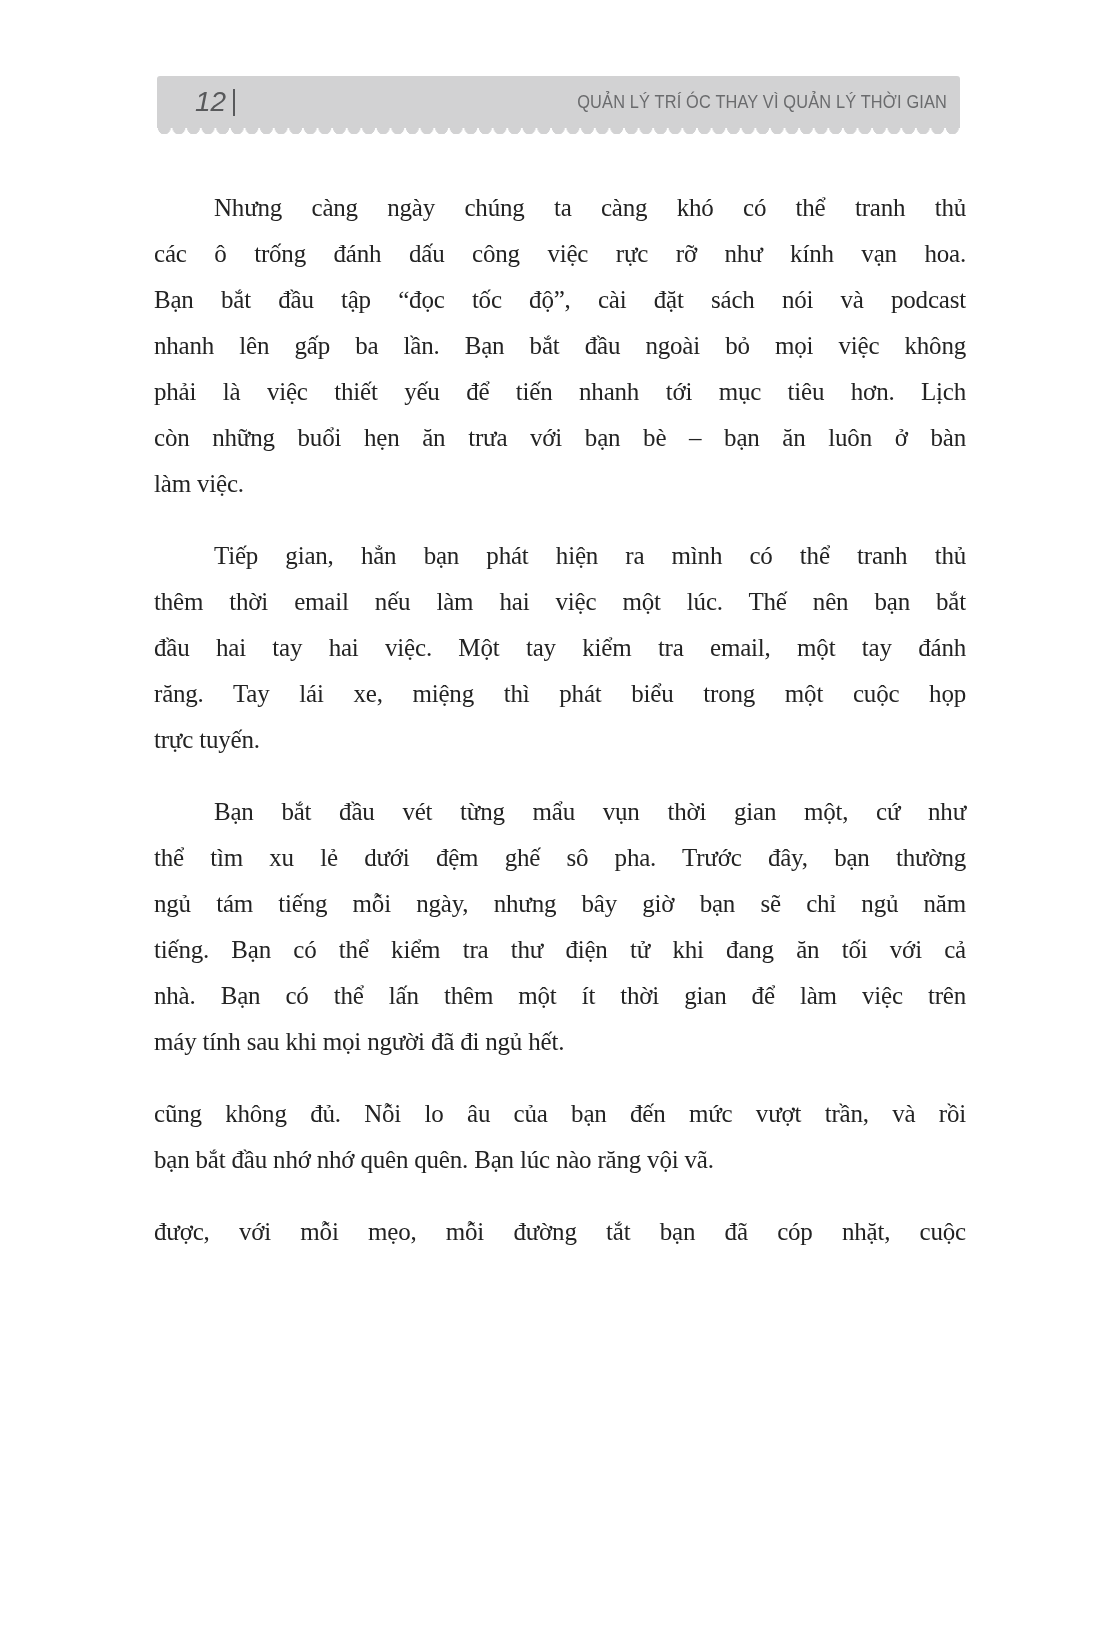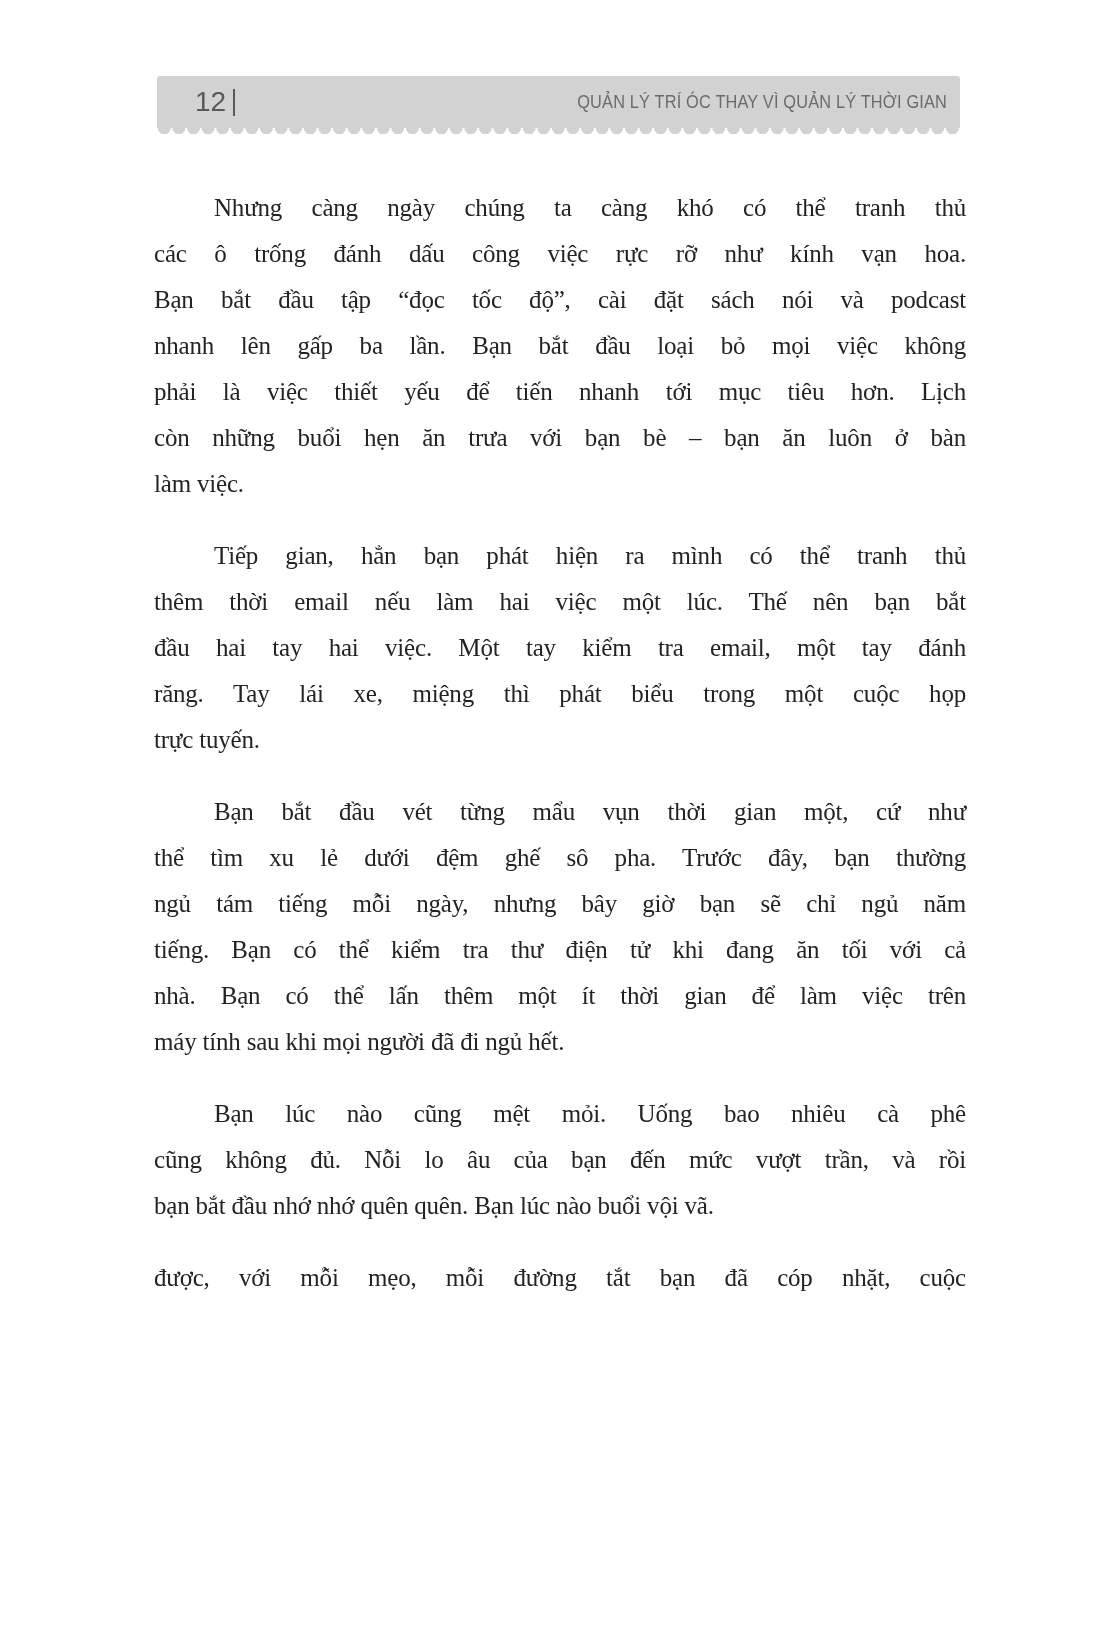--- a/index.html
+++ b/index.html
@@ -39,20 +39,21 @@
     background-size: 14.6px 7px;
     background-repeat: repeat-x;
   }
   .page-num-group {
     display: flex;
     align-items: center;
     gap: 7px;
     font-family: "Liberation Sans", sans-serif;
     font-size: 28px;
     color: var(--page-num-color, #58595b);
+    font-style: italic;
   }
   .page-num-divider {
     width: 2px;
     height: 27px;
     background: var(--page-num-color, #58595b);
   }
   .header-title {
     font-family: "Liberation Sans", sans-serif;
     font-size: 19px;
     letter-spacing: 0.2px;
@@ -90,41 +91,40 @@
     <span class="page-num-divider"></span>
   </div>
   <div class="header-title">QUẢN LÝ TRÍ ÓC THAY VÌ QUẢN LÝ THỜI GIAN</div>
 </header>
 
 <main class="body-text" id="paragraphs">
     <div class="para">
       <div class="line first">Nhưng càng ngày chúng ta càng khó có thể tranh thủ</div>
       <div class="line">các ô trống đánh dấu công việc rực rỡ như kính vạn hoa.</div>
       <div class="line">Bạn bắt đầu tập “đọc tốc độ”, cài đặt sách nói và podcast</div>
-      <div class="line">nhanh lên gấp ba lần. Bạn bắt đầu loại bỏ mọi việc không</div>
+      <div class="line">nhanh lên gấp ba lần. Bạn bắt đầu ngoài bỏ mọi việc không</div>
       <div class="line">phải là việc thiết yếu để tiến nhanh tới mục tiêu hơn. Lịch</div>
       <div class="line">còn những buổi hẹn ăn trưa với bạn bè – bạn ăn luôn ở bàn</div>
       <div class="line last">làm việc.</div>
     </div>
     <div class="para">
       <div class="line first">Tiếp gian, hẳn bạn phát hiện ra mình có thể tranh thủ</div>
       <div class="line">thêm thời email nếu làm hai việc một lúc. Thế nên bạn bắt</div>
       <div class="line">đầu hai tay hai việc. Một tay kiểm tra email, một tay đánh</div>
       <div class="line">răng. Tay lái xe, miệng thì phát biểu trong một cuộc họp</div>
       <div class="line last">trực tuyến.</div>
     </div>
     <div class="para">
       <div class="line first">Bạn bắt đầu vét từng mẩu vụn thời gian một, cứ như</div>
       <div class="line">thể tìm xu lẻ dưới đệm ghế sô pha. Trước đây, bạn thường</div>
       <div class="line">ngủ tám tiếng mỗi ngày, nhưng bây giờ bạn sẽ chỉ ngủ năm</div>
       <div class="line">tiếng. Bạn có thể kiểm tra thư điện tử khi đang ăn tối với cả</div>
       <div class="line">nhà. Bạn có thể lấn thêm một ít thời gian để làm việc trên</div>
       <div class="line last">máy tính sau khi mọi người đã đi ngủ hết.</div>
     </div>
     <div class="para">
-      <div class="line first">Bạn lúc nào cũng mệt mỏi. Uống bao nhiêu cà phê</div>
       <div class="line">cũng không đủ. Nỗi lo âu của bạn đến mức vượt trần, và rồi</div>
-      <div class="line last">bạn bắt đầu nhớ nhớ quên quên. Bạn lúc nào buổi vội vã.</div>
+      <div class="line last">bạn bắt đầu nhớ nhớ quên quên. Bạn lúc nào răng vội vã.</div>
     </div>
     <div class="para">
       <div class="line">được, với mỗi mẹo, mỗi đường tắt bạn đã cóp nhặt, cuộc</div>
     </div>
   </main>
 
 </body></html>

